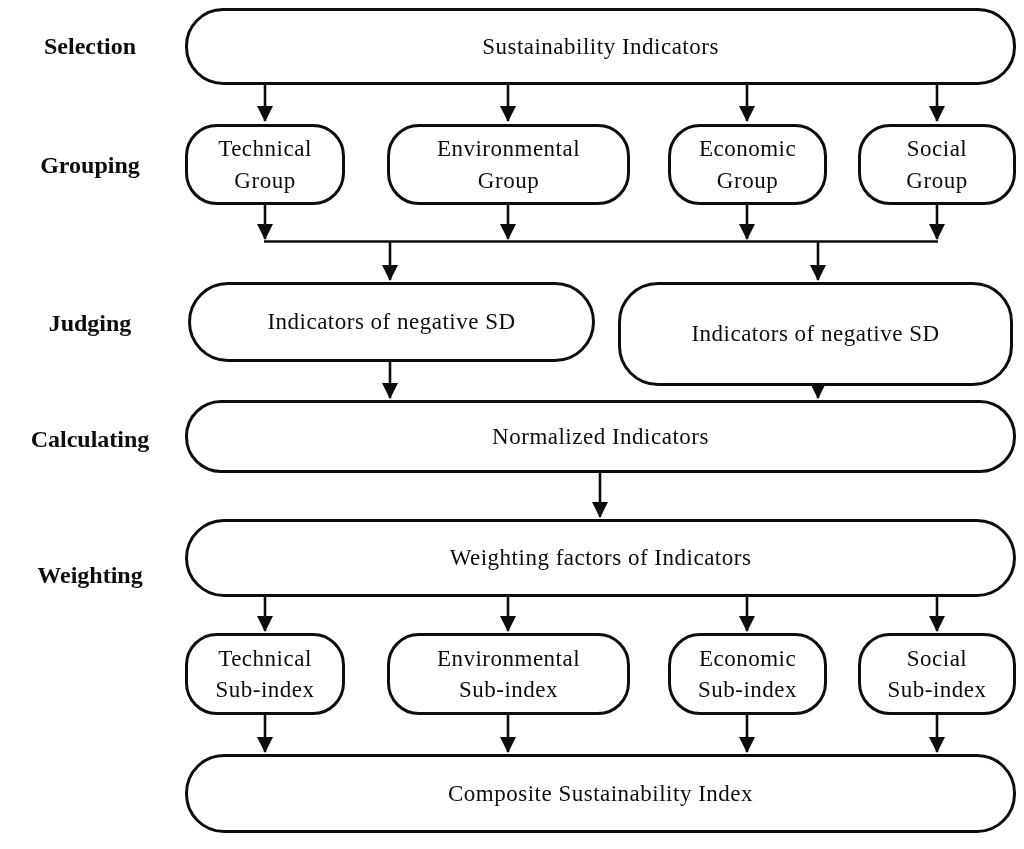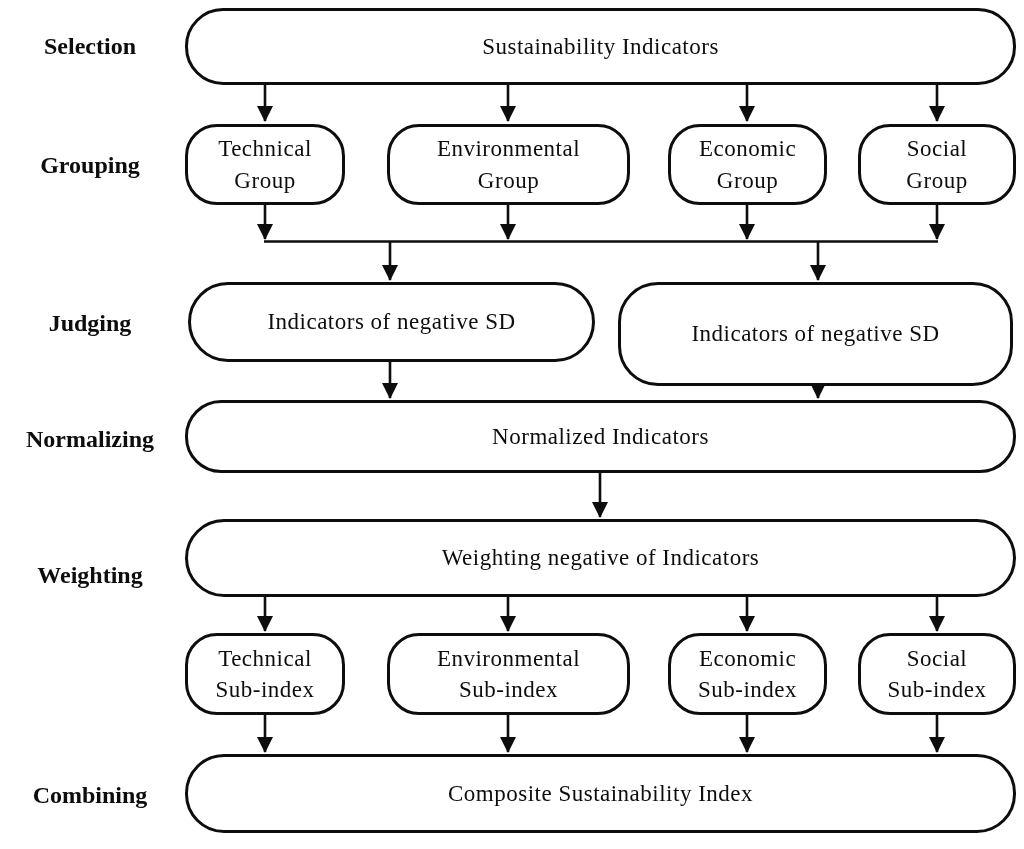--- a/index.html
+++ b/index.html
@@ -107,23 +107,22 @@
       <line x1="265" y1="715" x2="265" y2="752" marker-end="url(#ah)"></line>
       <line x1="508" y1="715" x2="508" y2="752" marker-end="url(#ah)"></line>
       <line x1="747" y1="715" x2="747" y2="752" marker-end="url(#ah)"></line>
       <line x1="937" y1="715" x2="937" y2="752" marker-end="url(#ah)"></line>
     </g>
   </svg>
 
   <div class="stage-label" style="top:31px">Selection</div>
   <div class="stage-label" style="top:150px">Grouping</div>
   <div class="stage-label" style="top:308px">Judging</div>
-  <div class="stage-label" style="top:424px">Normalizing</div>
+  <div class="stage-label" style="top:424px">Calculating</div>
   <div class="stage-label" style="top:560px">Weighting</div>
-  <div class="stage-label" style="top:780px">Combining</div>
 
   <div class="box" style="left:185px; top:8px; width:831px; height:77px; border-radius:38px">
     <span>Sustainability Indicators</span>
   </div>
 
   <div class="box" style="left:185px; top:124px; width:160px; height:81px; border-radius:32px">
     <span>Technical</span>
     <span>Group</span>
   </div>
   <div class="box" style="left:387px; top:124px; width:243px; height:81px; border-radius:32px">
@@ -144,21 +143,21 @@
   </div>
   <div class="box" style="left:618px; top:282px; width:395px; height:104px; border-radius:40px">
     <span>Indicators of negative SD</span>
   </div>
 
   <div class="box" style="left:185px; top:400px; width:831px; height:73px; border-radius:36px">
     <span>Normalized Indicators</span>
   </div>
 
   <div class="box" style="left:185px; top:519px; width:831px; height:78px; border-radius:39px">
-    <span>Weighting negative of Indicators</span>
+    <span>Weighting factors of Indicators</span>
   </div>
 
   <div class="box" style="left:185px; top:633px; width:160px; height:82px; border-radius:32px">
     <span>Technical</span>
     <span>Sub-index</span>
   </div>
   <div class="box" style="left:387px; top:633px; width:243px; height:82px; border-radius:32px">
     <span>Environmental</span>
     <span>Sub-index</span>
   </div>

